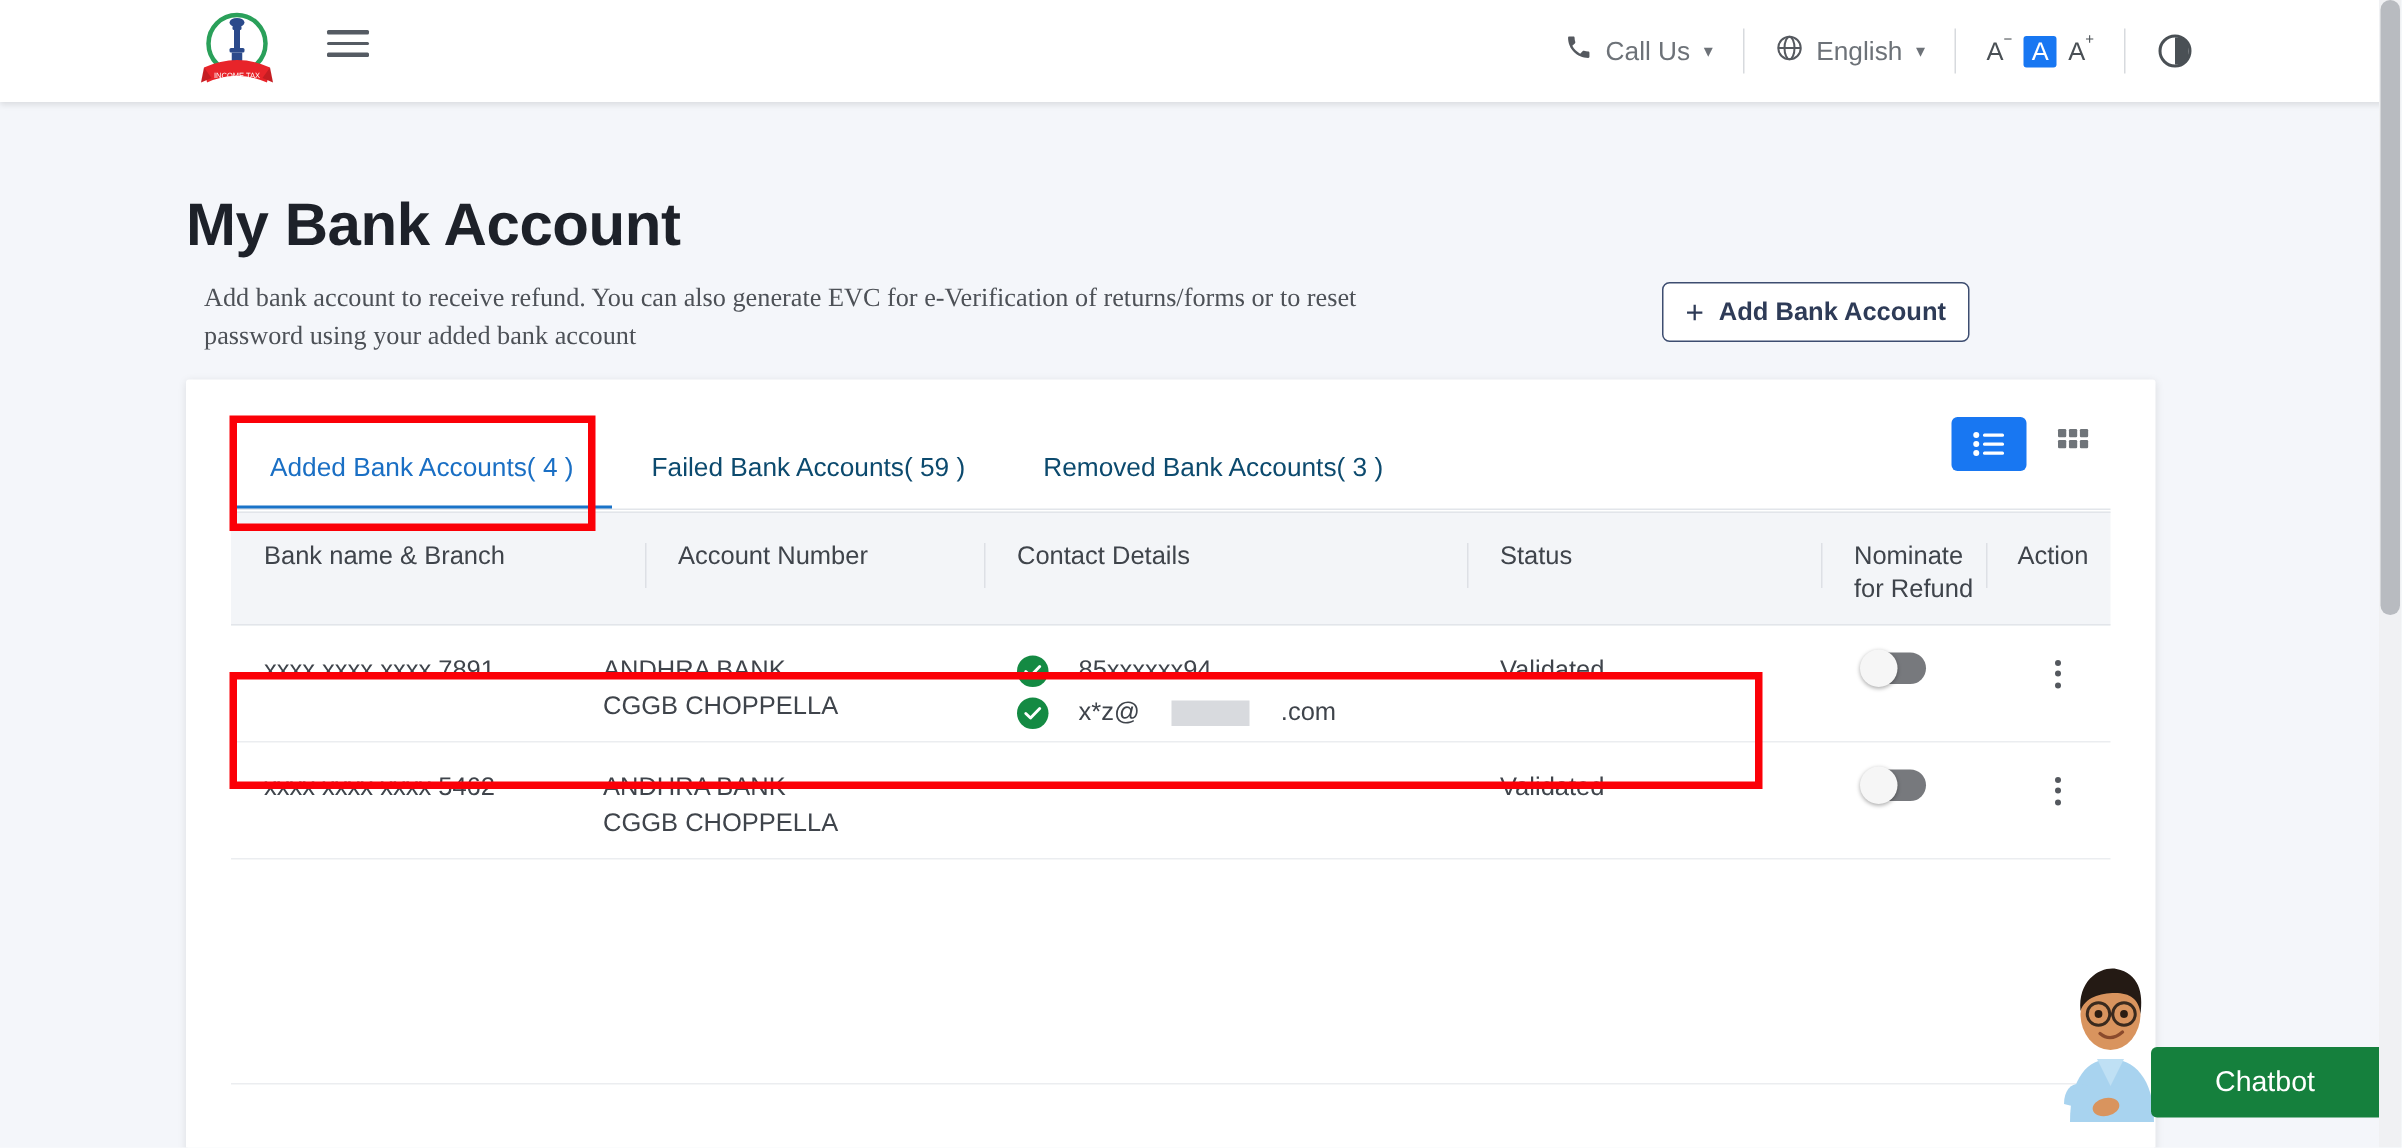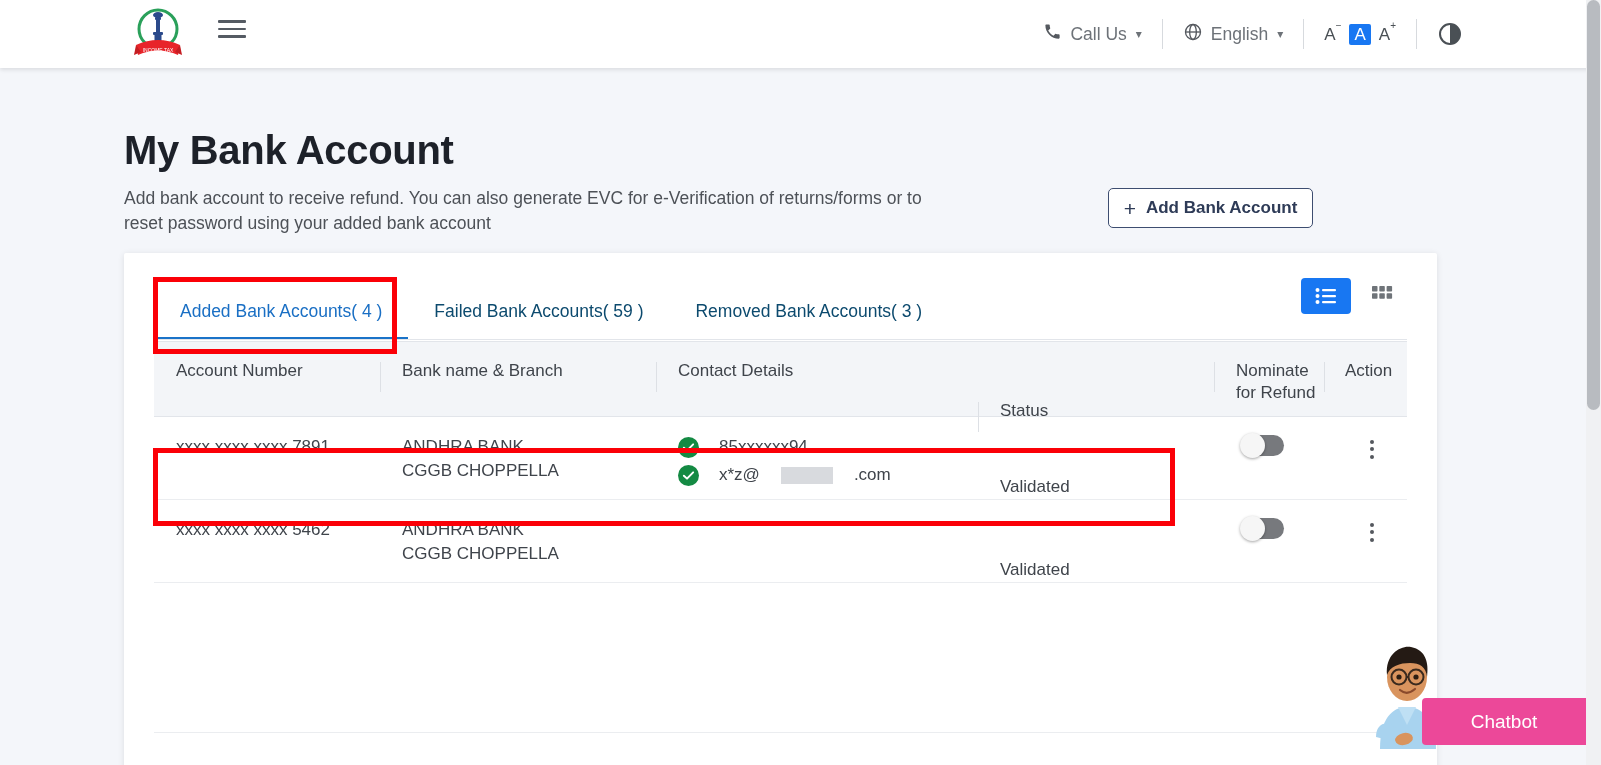--- a/index.html
+++ b/index.html
@@ -62,22 +62,22 @@
   }
 
   
   .content { position: absolute; top: 68px; left: 0; width: 1591px; }
   .page-title {
     position: absolute; left: 124px; top: 60px;
     font-size: 40px; font-weight: bold; color: #1d2129;
     letter-spacing: -0.3px;
   }
   .page-desc {
-    position: absolute; left: 124px; top: 118px;
-    width: 830px; font-size: 17.5px; color: #4d5157; line-height: 25px;
+    position: absolute; left: 136px; top: 118px;
+    width: 830px; font-size: 17.5px; color: #4d5157; line-height: 25px; font-family: Liberation Serif, serif;
   }
   .add-btn {
     position: absolute; left: 1108px; top: 120px;
     width: 205px; height: 40px;
     border: 1.4px solid #3d4d70; border-radius: 5px;
     background: #fff; color: #2e3b57;
     font-size: 17px; font-weight: bold;
     display: flex; align-items: center; justify-content: center; gap: 10px;
     cursor: pointer; font-family: "Liberation Sans", sans-serif;
   }
@@ -130,21 +130,21 @@
     font-size: 17px; color: #3f444b; position: relative;
     padding-left: 22px; line-height: 22px;
   }
   .th:not(:first-child)::before {
     content: ""; position: absolute; left: 0; top: 2px;
     width: 1px; height: 30px; background: #dde0e5;
   }
   .c-acct  { width: 226px; }
   .c-bank  { width: 276px; }
   .c-cont  { width: 322px; }
-  .c-stat  { width: 236px; margin-top: 40px; }
+  .c-stat  { width: 236px; }
   .c-nom   { width: 110px; }
   .c-act   { width: 83px; padding-left: 21px; }
 
   .trow {
     display: flex; align-items: flex-start;
     border-bottom: 1px solid #ebedf0;
     min-height: 78px; padding-top: 18px;
     position: relative;
   }
   .trow .td { font-size: 17px; color: #3f444b; padding-left: 22px; line-height: 24px; }
@@ -192,22 +192,22 @@
   }
   .sb-thumb {
     position: absolute; right: 1px; top: 0; width: 13px; height: 410px;
     background: #b8bbc0; border-radius: 7px; z-index: 41; cursor: pointer;
   }
 
   
   .chatbot { position: absolute; right: 15px; bottom: 0; z-index: 35; cursor: pointer; }
   .chat-bar {
     position: absolute; right: 0; bottom: 20px;
-    width: 164px; height: 47px;
-    background: #ec4899; border-radius: 4px 0 0 4px;
+    width: 152px; height: 47px;
+    background: #15803d; border-radius: 4px 0 0 4px;
     color: #fff; font-size: 19px;
     display: flex; align-items: center; justify-content: center;
   }
   .chat-avatar { position: absolute; right: 140px; bottom: 12px; }
 </style>
 </head>
 <body>
 
 <div class="page">
 
@@ -318,22 +318,22 @@
               <rect x="8.3" y="8.3" width="5.5" height="5.5" rx="0.8"></rect>
               <rect x="15.6" y="8.3" width="5.5" height="5.5" rx="0.8"></rect>
             </g>
           </svg>
         </div>
       </div>
 
       <div class="tbl">
 
         <div class="thead">
+          <div class="th c-bank">Bank name &amp; Branch</div>
           <div class="th c-acct">Account Number</div>
-          <div class="th c-bank">Bank name &amp; Branch</div>
           <div class="th c-cont">Contact Details</div>
           <div class="th c-stat">Status</div>
           <div class="th c-nom">
             <span>Nominate</span><br>
             <span>for Refund</span>
           </div>
           <div class="th c-act">Action</div>
         </div>
 
         <div class="trow">

